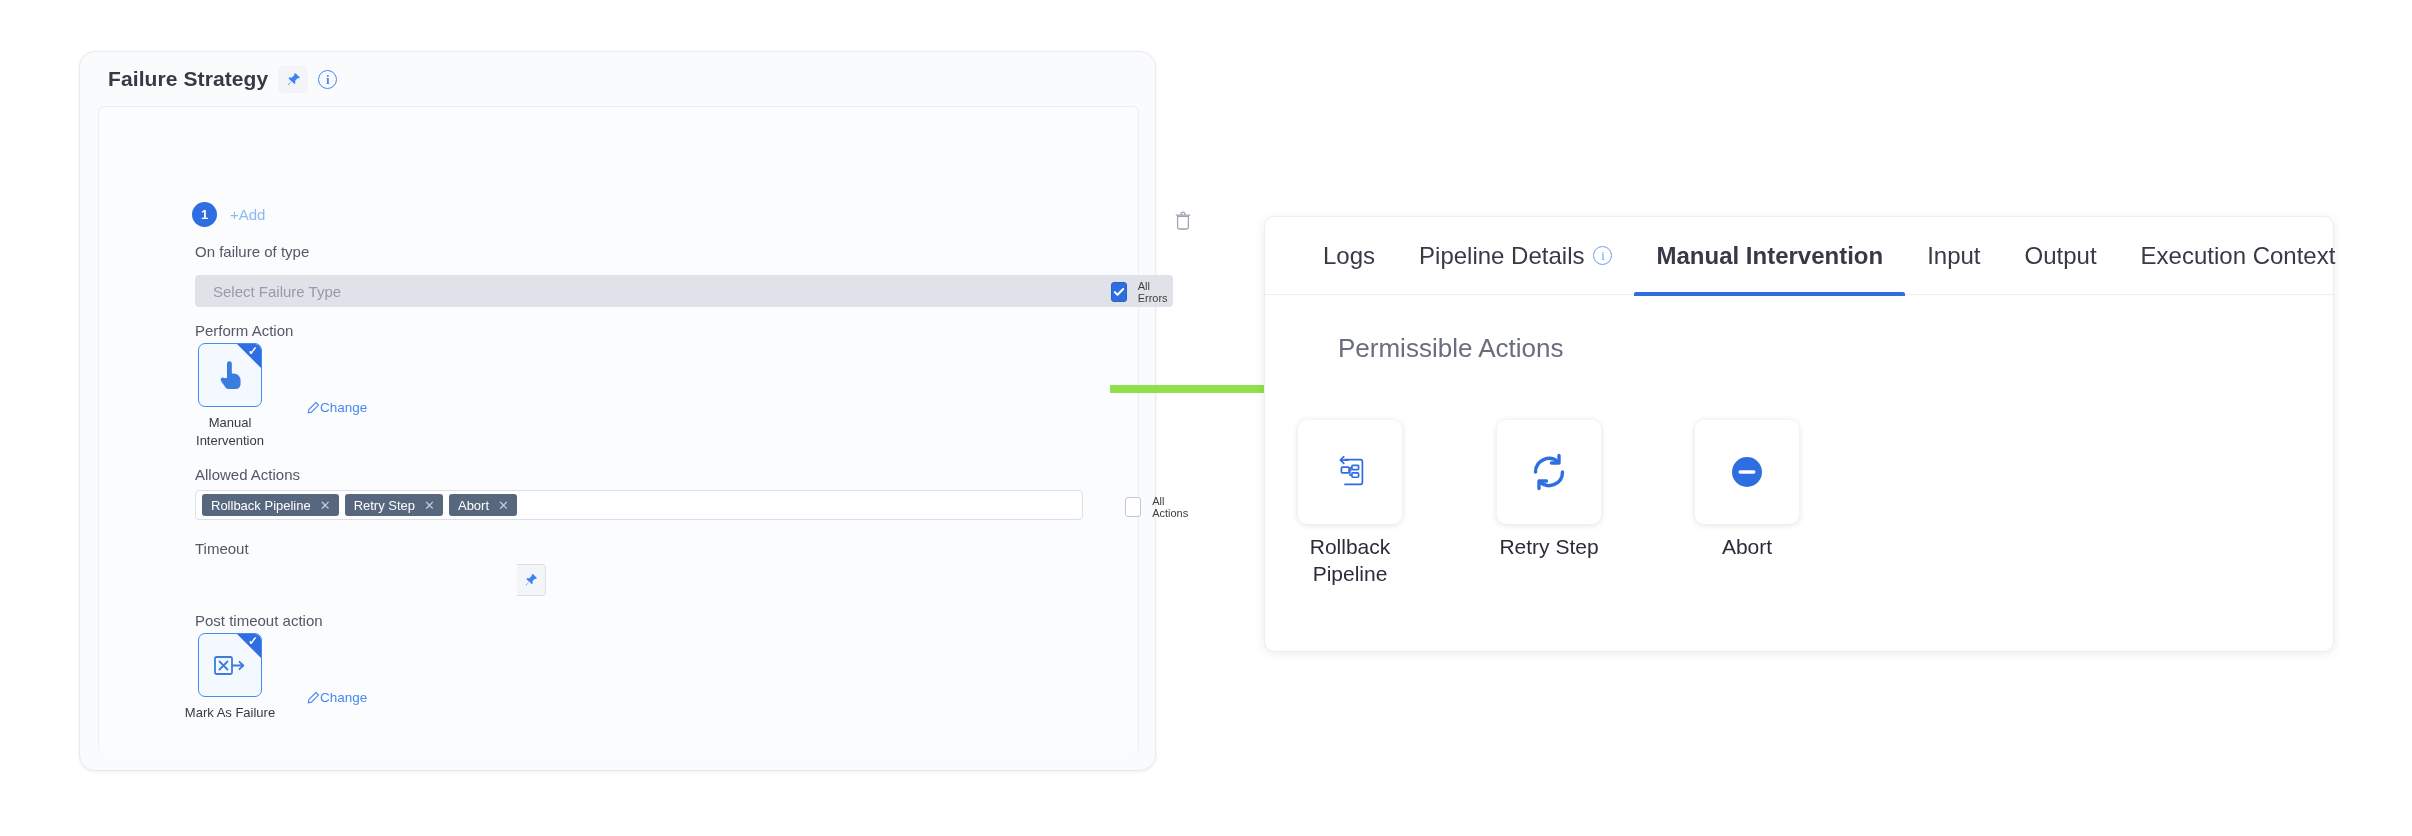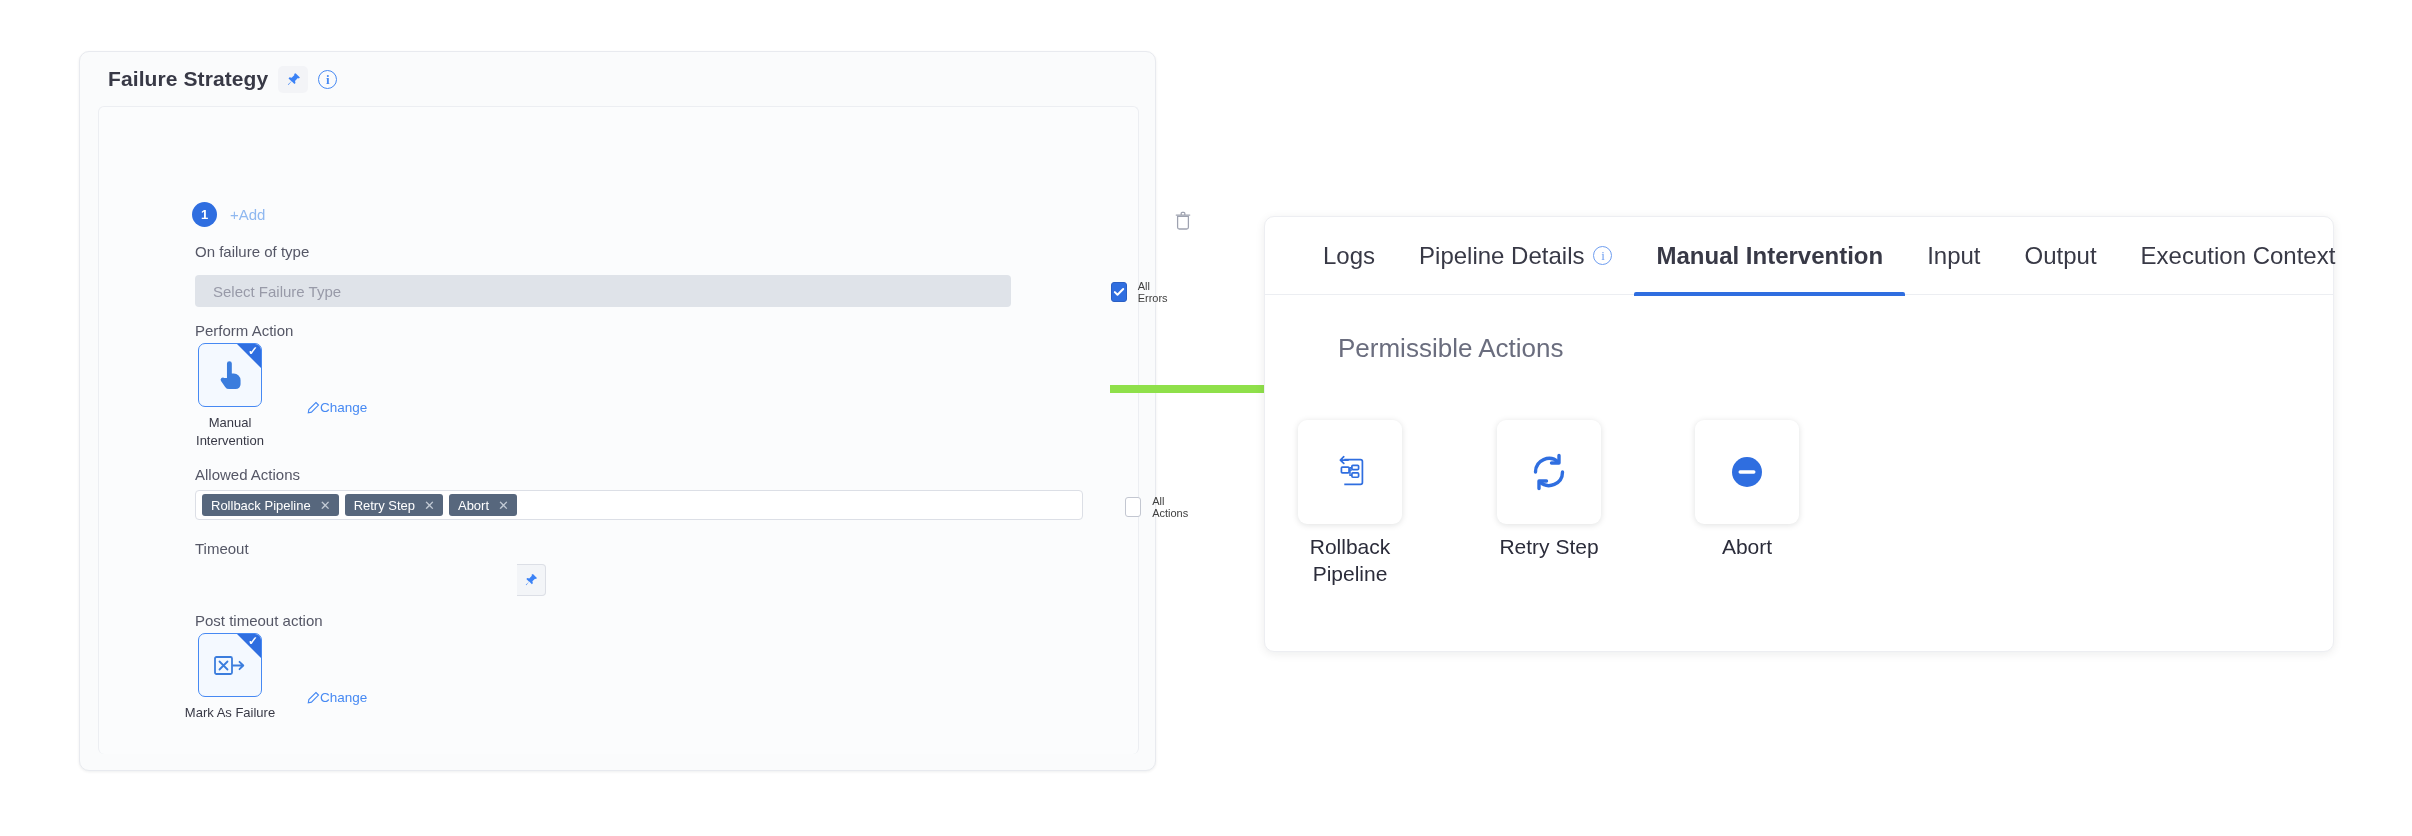--- a/index.html
+++ b/index.html
@@ -10,21 +10,21 @@
     overflow: hidden;
   }
   .stage { position: relative; width: 2412px; height: 836px; }
 
   
   .fs-card {
     position: absolute; left: 79px; top: 51px;
     width: 1077px; height: 720px;
     background: #fafbfc;
     border: 1px solid #e8eaef;
-    border-radius: 10px;
+    border-radius: 16px;
     box-shadow: 0 1px 3px rgba(16,22,26,.07);
   }
   .fs-header {
     height: 54px; display: flex; align-items: center;
     padding: 0 28px; gap: 10px;
   }
   .fs-title {
     font-size: 21px; font-weight: bold; color: #383946;
     letter-spacing: .1px;
   }
@@ -73,21 +73,21 @@
   .trash-btn {
     position: absolute; left: 1094px; top: 158px;
     width: 18px; height: 20px; cursor: pointer;
   }
 
   .lbl {
     position: absolute; font-size: 15px; color: #555766;
   }
   .field-disabled {
     position: absolute; left: 115px;
-    width: 816px; height: 32px;
+    width: 978px; height: 32px;
     background: #dfe3e9; border-radius: 4px;
     display: flex; align-items: center; padding-left: 18px;
     font-size: 15px; color: #989aa8;
   }
   .field-white {
     position: absolute;
     background: #fff; border: 1px solid #dcdfe6; border-radius: 4px;
     display: flex; align-items: center;
   }
 

